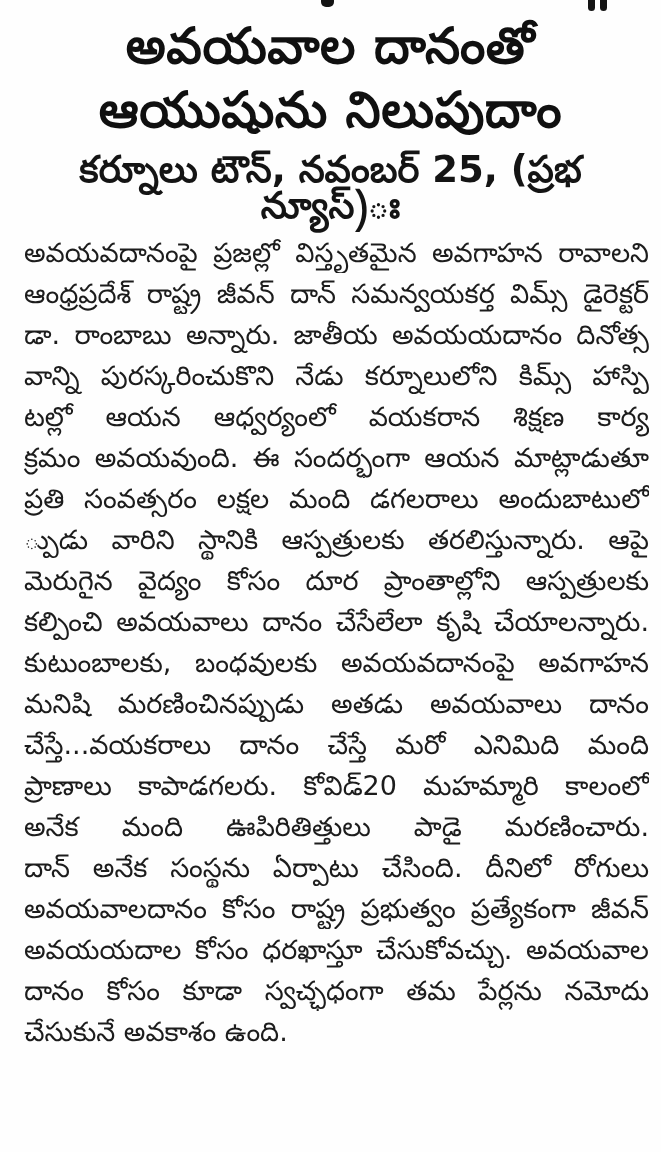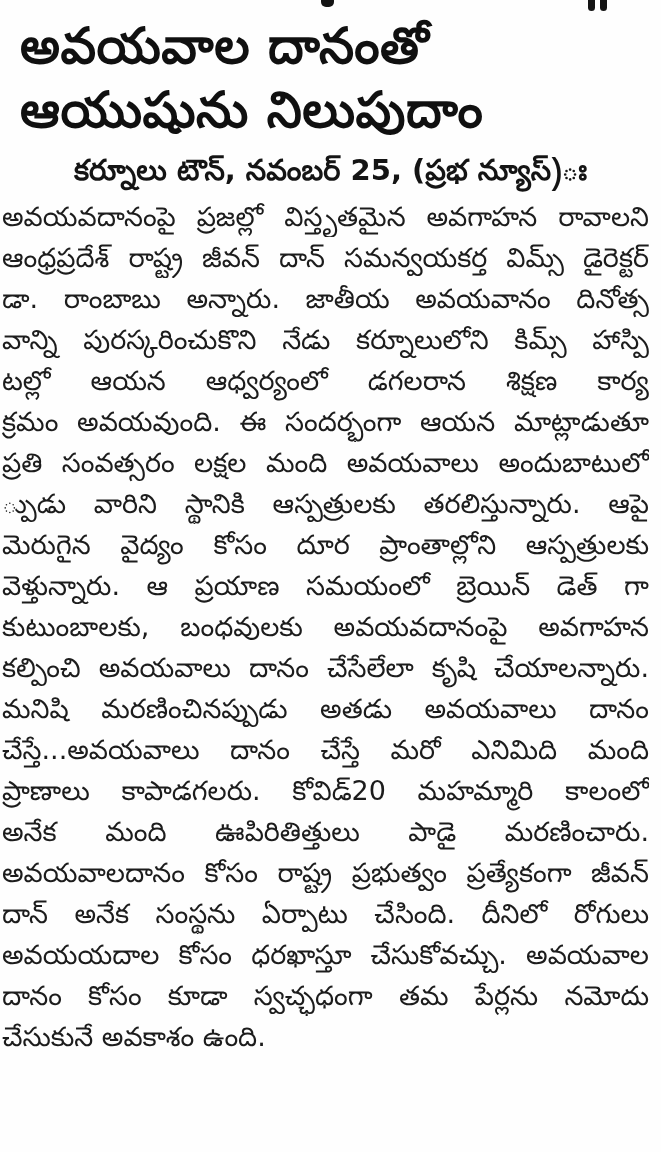--- a/index.html
+++ b/index.html
@@ -20,37 +20,37 @@
   }
   .remnant {
     position: absolute;
     background: #141414;
   }
   .remnant.r1 { left: 321px; top: 0; width: 13px; height: 7px; border-radius: 0 0 5px 5px; }
   .remnant.r2 { left: 588px; top: 0; width: 7px; height: 11px; border-radius: 0 0 4px 4px; }
   .remnant.r3 { left: 600px; top: 0; width: 7px; height: 11px; border-radius: 0 0 4px 4px; }
   .headline {
     margin: 14px 20px 0 20px;
-    text-align: left;
+    text-align: center;
     font-weight: bold;
     font-size: 50px;
     line-height: 64px;
     letter-spacing: 0.5px;
     color: #101010;
   }
   .dateline {
     margin: 10px 20px 0 20px;
     text-align: center;
     font-weight: bold;
-    font-size: 29px;
+    font-size: 37px;
     line-height: 36px;
     color: #141414;
   }
   .body-text {
-    margin: 8px 12px 0 2px;
+    margin: 8px 12px 0 24px;
     color: #1c1c1c;
   }
   .body-line {
     font-size: 27px;
     line-height: 41px;
     text-align: justify;
     text-align-last: justify;
     white-space: normal;
     overflow: hidden;
     height: 41px;
@@ -72,34 +72,33 @@
   <h1 class="headline">
     <span>అవయవాల దానంతో</span><br>
     <span>ఆయుషును నిలుపుదాం</span>
   </h1>
 
   <div class="dateline">కర్నూలు టౌన్, నవంబర్ 25, (ప్రభ న్యూస్)ః</div>
 
   <div class="body-text">
       <div class="body-line">అవయవదానంపై ప్రజల్లో విస్తృతమైన అవగాహన రావాలని</div>
       <div class="body-line">ఆంధ్రప్రదేశ్ రాష్ట్ర జీవన్ దాన్ సమన్వయకర్త విమ్స్ డైరెక్టర్</div>
-      <div class="body-line">డా. రాంబాబు అన్నారు. జాతీయ అవయవానం దినోత్స</div>
+      <div class="body-line">డా. రాంబాబు అన్నారు. జాతీయ అవయయదానం దినోత్స</div>
       <div class="body-line">వాన్ని పురస్కరించుకొని నేడు కర్నూలులోని కిమ్స్ హాస్పి</div>
-      <div class="body-line">టల్లో ఆయన ఆధ్వర్యంలో డగలరాన శిక్షణ కార్య</div>
+      <div class="body-line">టల్లో ఆయన ఆధ్వర్యంలో వయకరాన శిక్షణ కార్య</div>
       <div class="body-line">క్రమం అవయవుంది. ఈ సందర్భంగా ఆయన మాట్లాడుతూ</div>
-      <div class="body-line">ప్రతి సంవత్సరం లక్షల మంది అవయవాలు అందుబాటులో</div>
+      <div class="body-line">ప్రతి సంవత్సరం లక్షల మంది డగలరాలు అందుబాటులో</div>
       <div class="body-line">్పుడు వారిని స్థానికి ఆస్పత్రులకు తరలిస్తున్నారు. ఆపై</div>
       <div class="body-line">మెరుగైన వైద్యం కోసం దూర ప్రాంతాల్లోని ఆస్పత్రులకు</div>
-      <div class="body-line">వెళ్తున్నారు. ఆ ప్రయాణ సమయంలో బ్రెయిన్ డెత్ గా</div>
+      <div class="body-line">కల్పించి అవయవాలు దానం చేసేలేలా కృషి చేయాలన్నారు.</div>
       <div class="body-line">కుటుంబాలకు, బంధవులకు అవయవదానంపై అవగాహన</div>
-      <div class="body-line">కల్పించి అవయవాలు దానం చేసేలేలా కృషి చేయాలన్నారు.</div>
       <div class="body-line">మనిషి మరణించినప్పుడు అతడు అవయవాలు దానం</div>
-      <div class="body-line">చేస్తే...అవయవాలు దానం చేస్తే మరో ఎనిమిది మంది</div>
+      <div class="body-line">చేస్తే...వయకరాలు దానం చేస్తే మరో ఎనిమిది మంది</div>
       <div class="body-line">ప్రాణాలు కాపాడగలరు. కోవిడ్20 మహమ్మారి కాలంలో</div>
       <div class="body-line">అనేక మంది ఊపిరితిత్తులు పాడై మరణించారు.</div>
+      <div class="body-line">దాన్ అనేక సంస్థను ఏర్పాటు చేసింది. దీనిలో రోగులు</div>
       <div class="body-line">అవయవాలదానం కోసం రాష్ట్ర ప్రభుత్వం ప్రత్యేకంగా జీవన్</div>
-      <div class="body-line">దాన్ అనేక సంస్థను ఏర్పాటు చేసింది. దీనిలో రోగులు</div>
       <div class="body-line">అవయయదాల కోసం ధరఖాస్తూ చేసుకోవచ్చు. అవయవాల</div>
       <div class="body-line">దానం కోసం కూడా స్వచ్ఛధంగా తమ పేర్లను నమోదు</div>
       <div class="body-line">చేసుకునే అవకాశం ఉంది.</div>
     </div>
 
 </div>
 
 </body></html>

